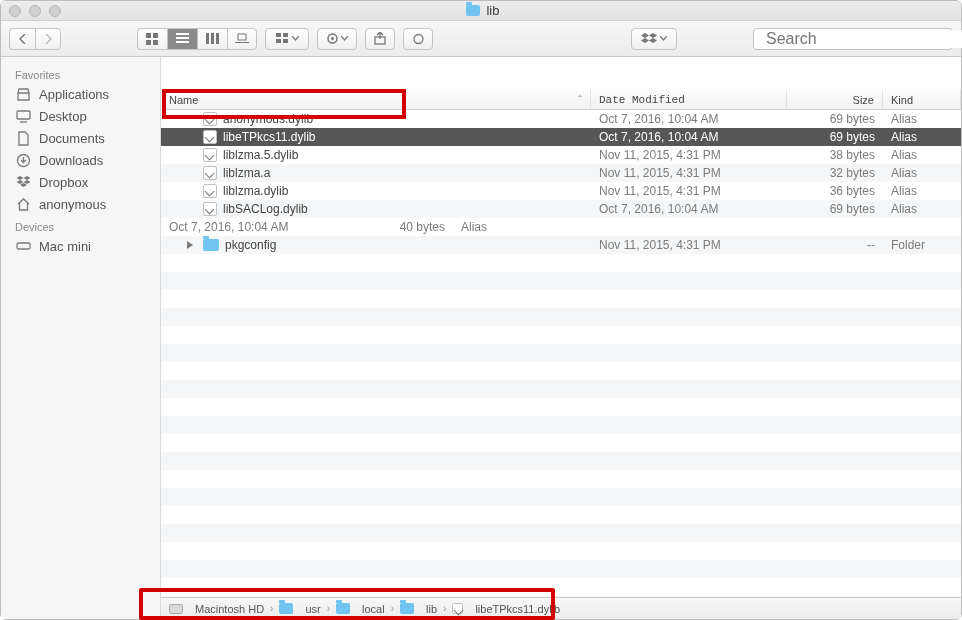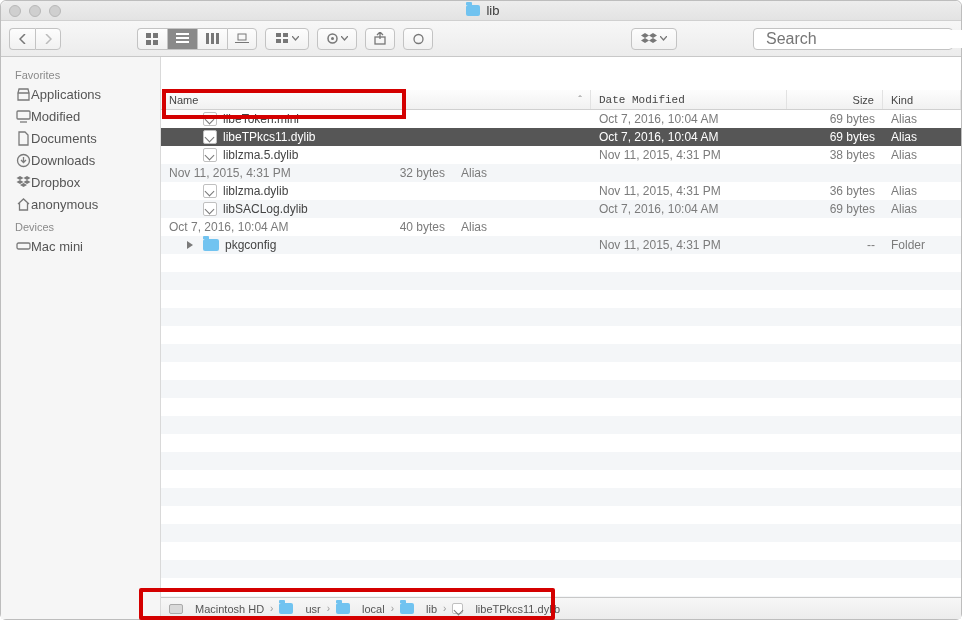--- a/index.html
+++ b/index.html
@@ -18,21 +18,21 @@
   .seg .btn:first-child { border-radius:4px 0 0 4px; }
   .seg .btn:last-child { border-radius:0 4px 4px 0; border-right:1px solid #c3c3c3; }
   .btn svg { display:block; }
   .btn.active { background:#8a8a8a; color:#fff; }
   .spacer { flex:1; }
   .search { width:200px; height:22px; background:#fff; border:1px solid #c3c3c3; border-radius:4px; display:flex; align-items:center; padding:0 6px; gap:6px; color:#999;}
   .search input { border:none; outline:none; font-size:16px; flex:1; color:#333; }
   .body { flex:1; display:flex; min-height:0; }
   .sidebar { width:160px; background:#f6f6f6; border-right:1px solid #d9d9d9; padding-top:6px; font-size:13px; color:#555; overflow:hidden;}
   .sb-head { font-size:11px; color:#8a8a8a; padding:6px 14px 2px; font-weight:500;}
-  .sb-item { display:flex; align-items:center; padding:3px 14px; }
+  .sb-item { display:flex; align-items:center; gap:8px; padding:3px 14px; }
   .sb-ico { width:16px; height:16px; color:#7a7a7a; display:flex; align-items:center; justify-content:center;}
   .content { flex:1; display:flex; flex-direction:column; min-width:0; }
   .cols { height:20px; background:linear-gradient(#fdfdfd,#f1f1f1); border-bottom:1px solid #d0d0d0; display:flex; font-size:11px; color:#444; align-items:center;margin-top:33px; }
   .col { border-right:1px solid #e2e2e2; height:100%; display:flex; align-items:center; padding:0 8px; }
   .col.name { flex:1; }
   .col.date { width:196px;font-family:Liberation Mono, monospace; }
   .col.size { width:96px; justify-content:flex-end; }
   .col.kind { width:78px; }
   .rows { flex:1; overflow:auto; }
   .row { height:18px; display:flex; align-items:center; font-size:12px; color:#444; }
@@ -181,21 +181,21 @@
           </span>
           <span>Applications</span>
         </div>
         <div class="sb-item">
           <span class="sb-ico">
             <svg width="15" height="15">
               <rect x="1" y="2" width="13" height="8" rx="1" fill="none" stroke="#7a7a7a" stroke-width="1.3"></rect>
               <line x1="4" y1="13" x2="11" y2="13" stroke="#7a7a7a" stroke-width="1.3"></line>
             </svg>
           </span>
-          <span>Modified</span>
+          <span>Desktop</span>
         </div>
         <div class="sb-item">
           <span class="sb-ico">
             <svg width="15" height="15">
               <path d="M3 1 h6 l3 3 v10 h-9 z" fill="none" stroke="#7a7a7a" stroke-width="1.3"></path>
             </svg>
           </span>
           <span>Documents</span>
         </div>
         <div class="sb-item">
@@ -241,21 +241,21 @@
           </div>
         <div class="col date">Date Modified</div>
         <div class="col size">Size</div>
         <div class="col kind">Kind</div>
       </div>
       <div class="rows" id="rows">
           <div class="row">
             <div class="cell name">
               <span class="indent"></span>
               <span class="alias-ico"></span>
-              <span>libeToken.mini</span>
+              <span>anonymous.dylib</span>
             </div>
             <div class="cell date">Oct 7, 2016, 10:04 AM</div>
             <div class="cell size">69 bytes</div>
             <div class="cell kind">Alias</div>
           </div>
           <div class="row stripe sel">
             <div class="cell name">
               <span class="indent"></span>
               <span class="alias-ico"></span>
               <span>libeTPkcs11.dylib</span>
@@ -268,20 +268,25 @@
             <div class="cell name">
               <span class="indent"></span>
               <span class="alias-ico"></span>
               <span>liblzma.5.dylib</span>
             </div>
             <div class="cell date">Nov 11, 2015, 4:31 PM</div>
             <div class="cell size">38 bytes</div>
             <div class="cell kind">Alias</div>
           </div>
           <div class="row stripe">
+            <div class="cell name">
+              <span class="indent"></span>
+              <span class="alias-ico"></span>
+              <span>liblzma.a</span>
+            </div>
             <div class="cell date">Nov 11, 2015, 4:31 PM</div>
             <div class="cell size">32 bytes</div>
             <div class="cell kind">Alias</div>
           </div>
           <div class="row">
             <div class="cell name">
               <span class="indent"></span>
               <span class="alias-ico"></span>
               <span>liblzma.dylib</span>
             </div>

